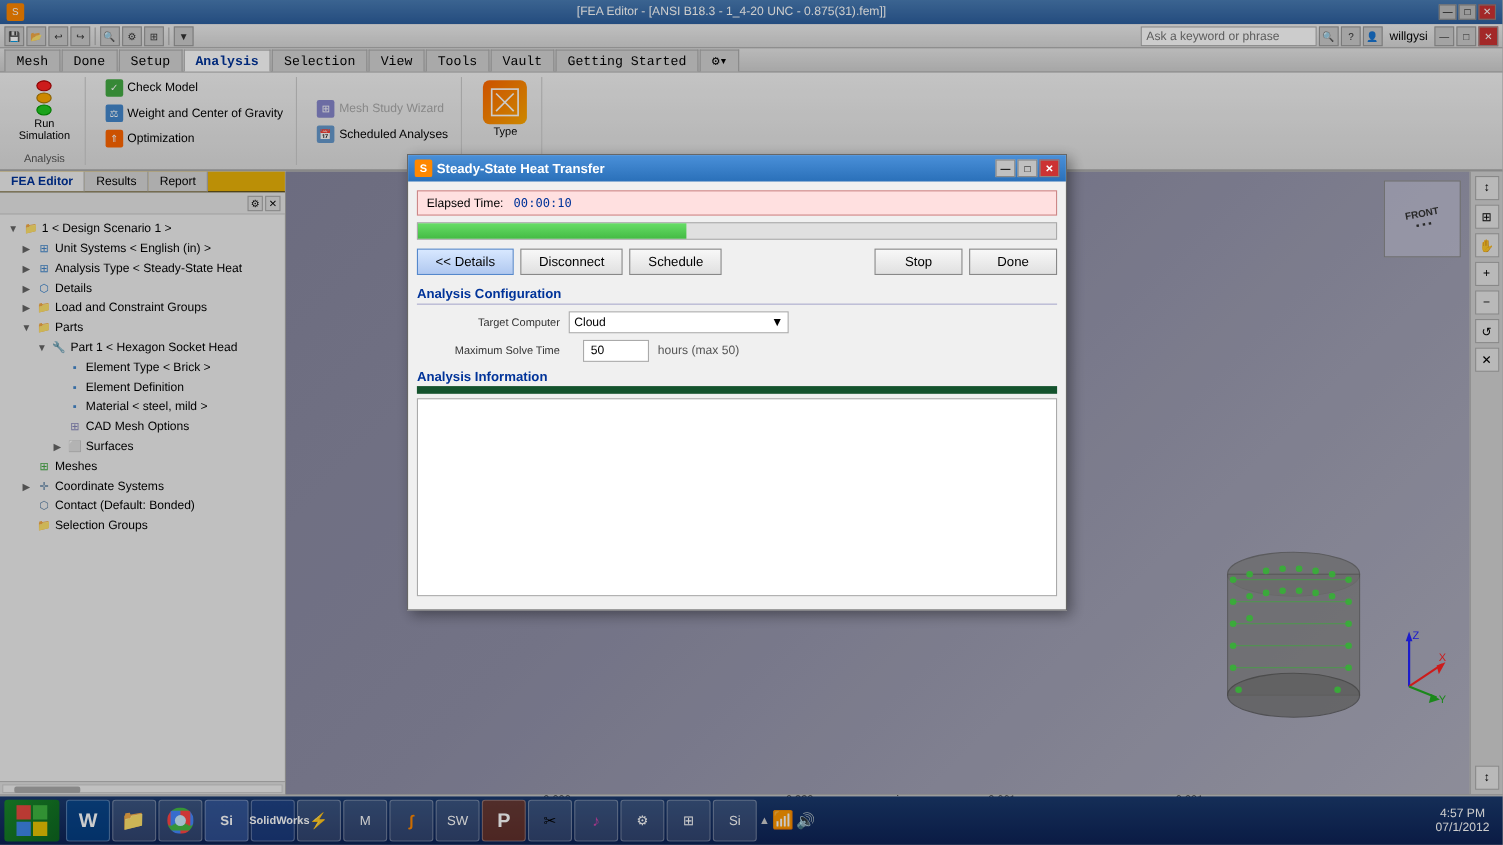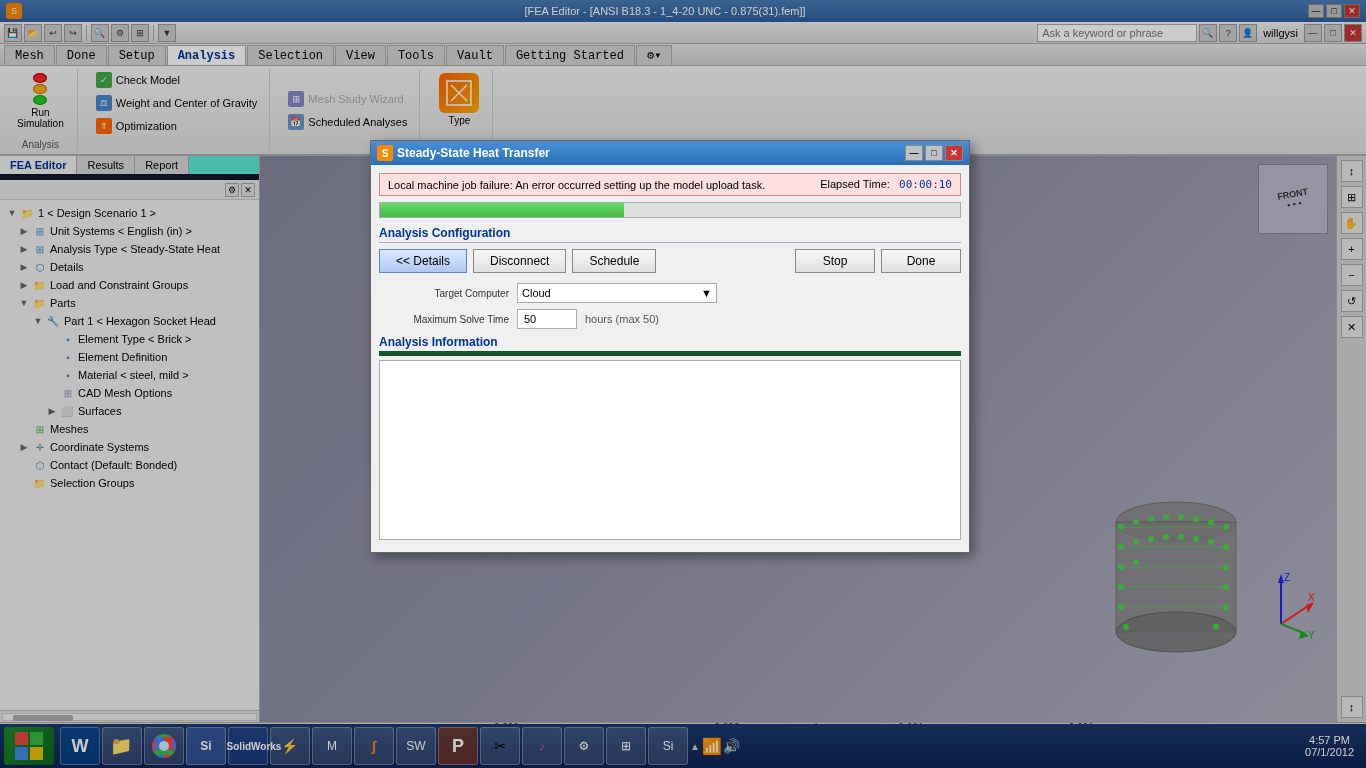--- a/index.html
+++ b/index.html
@@ -29,21 +29,21 @@
     .ribbon-btn-small { display: flex; align-items: center; gap: 4px; cursor: pointer; padding: 2px 4px; font-size: 11px; }
     .ribbon-small-icon { width: 16px; height: 16px; background: #4488cc; border-radius: 2px; display: flex; align-items: center; justify-content: center; font-size: 9px; color: white; }
     .ribbon-right-group { display: flex; flex-direction: column; justify-content: center; gap: 3px; }
     .search-bar { width: 160px; height: 18px; border: 1px solid #aaa; background: white; padding: 1px 4px; font-size: 11px; color: #999; }
 
     
     #main { display: flex; height: calc(768px - 22px - 22px - 90px - 24px - 44px); position: relative; }
 
     
     #left-panel { width: 260px; background: #f0f0f0; border-right: 1px solid #aaa; display: flex; flex-direction: column; }
-    #panel-tabs { display: flex; background: #5eead4; border-bottom: 6px solid #0f172a; }
+    #panel-tabs { display: flex; background: #eab308; border-bottom: 1px solid #0f172a; }
     .panel-tab { padding: 3px 10px; font-size: 11px; cursor: pointer; border-right: 1px solid #aaa; background: #d8d8d8; }
     .panel-tab.active { background: #f0f0f0; color: #003399; font-weight: bold; }
     #panel-toolbar { height: 20px; background: #e8e8e8; border-bottom: 1px solid #ccc; display: flex; align-items: center; padding: 0 4px; gap: 2px; justify-content: flex-end; }
     #tree { flex: 1; overflow-y: auto; padding: 4px 0; font-size: 11px; }
     .tree-item { padding: 2px 6px; display: flex; align-items: center; gap: 3px; cursor: pointer; white-space: nowrap; }
     .tree-expand { width: 12px; height: 12px; display: inline-flex; align-items: center; justify-content: center; font-size: 9px; color: #666; }
     .tree-icon { width: 14px; height: 14px; display: inline-flex; align-items: center; justify-content: center; font-size: 10px; }
     .tree-icon.folder { color: #ffcc00; }
     .tree-icon.item { color: #4488cc; }
     .tree-icon.green { color: #44aa44; }
@@ -84,23 +84,23 @@
     #modal-body { padding: 8px; }
     #error-bar { background: #ffe0e0; border: 1px solid #cc8888; padding: 4px 8px; font-size: 11px; display: flex; justify-content: space-between; align-items: center; margin-bottom: 6px; }
     #progress-bar-container { height: 16px; background: #e0e0e0; border: 1px solid #aaa; margin-bottom: 8px; }
     #progress-bar-fill { height: 100%; background: linear-gradient(to bottom, #66dd66, #44bb44); width: 42%; }
     #modal-buttons { display: flex; gap: 6px; margin-bottom: 10px; }
     .modal-btn { padding: 4px 16px; border: 1px solid #888; background: linear-gradient(to bottom, #f8f8f8, #e0e0e0); cursor: pointer; font-size: 12px; min-width: 80px; }
     .modal-btn.active { background: linear-gradient(to bottom, #d8e8ff, #b0c8f0); border-color: #5588cc; }
     #section-label { font-size: 12px; font-weight: bold; color: #003399; margin-bottom: 6px; border-bottom: 1px solid #aaaacc; padding-bottom: 2px; }
     .config-row { display: flex; align-items: center; margin-bottom: 6px; gap: 8px; }
     .config-label { width: 130px; font-size: 10px; color: #333; text-align: right; }
-    .config-input { border: 1px solid #aaa; background: white; padding: 2px 6px; font-size: 11px; height: 20px; }
+    .config-input { border: 1px solid #aaa; background: white; padding: 2px 6px; font-size: 11px; height: 20px; margin-left: 13px; }
     .config-select { border: 1px solid #aaa; background: white; padding: 1px 4px; font-size: 11px; height: 20px; width: 200px; display: flex; align-items: center; justify-content: space-between; cursor: pointer; }
-    #analysis-info-label { font-size: 12px; font-weight: bold; color: #003399; margin-bottom: 4px; border-bottom: 5px solid #14532d; padding-bottom: 2px; }
+    #analysis-info-label { font-size: 12px; font-weight: bold; color: #003399; margin-bottom: 4px; border-bottom: 7px solid #14532d; padding-bottom: 2px; }
     #analysis-info-box { border: 1px solid #aaa; background: white; height: 180px; margin-bottom: 4px; }
 
     
     #scale-numbers { display: flex; justify-content: space-between; width: 600px; font-size: 10px; color: #333; }
     #scale-track { width: 600px; height: 14px; background: linear-gradient(to right, #555, #888); border: 1px solid #666; margin: 0 auto; }
   </style>
 </head>
 <body>
 
 <div id="titlebar">
@@ -421,42 +421,41 @@
       <div id="modal-titlebar-controls">
         <div class="modal-ctrl-btn">—</div>
         <div class="modal-ctrl-btn">□</div>
         <div class="modal-ctrl-btn close">✕</div>
       </div>
     </div>
 
     <div id="modal-body">
 
       <div id="error-bar">
-        <span>Local machine job failure: An error occurred setting up the model upload task.</span>
         <span>
           <span>Elapsed Time:</span>
           &nbsp;
           <span style="font-family:monospace;color:#003399;">00:00:10</span>
         </span>
       </div>
 
       <div id="progress-bar-container">
         <div id="progress-bar-fill"></div>
       </div>
-
-      <div id="section-label">Analysis Configuration</div>
 
       <div id="modal-buttons">
         <button class="modal-btn active">&lt;&lt; Details</button>
         <button class="modal-btn">Disconnect</button>
         <button class="modal-btn">Schedule</button>
         <div style="flex:1;"></div>
         <button class="modal-btn">Stop</button>
         <button class="modal-btn">Done</button>
       </div>
+
+      <div id="section-label">Analysis Configuration</div>
 
       <div class="config-row">
         <span class="config-label">Target Computer</span>
         <div class="config-select">
           <span>Cloud</span>
           <span>▼</span>
         </div>
       </div>
 
       <div class="config-row">

